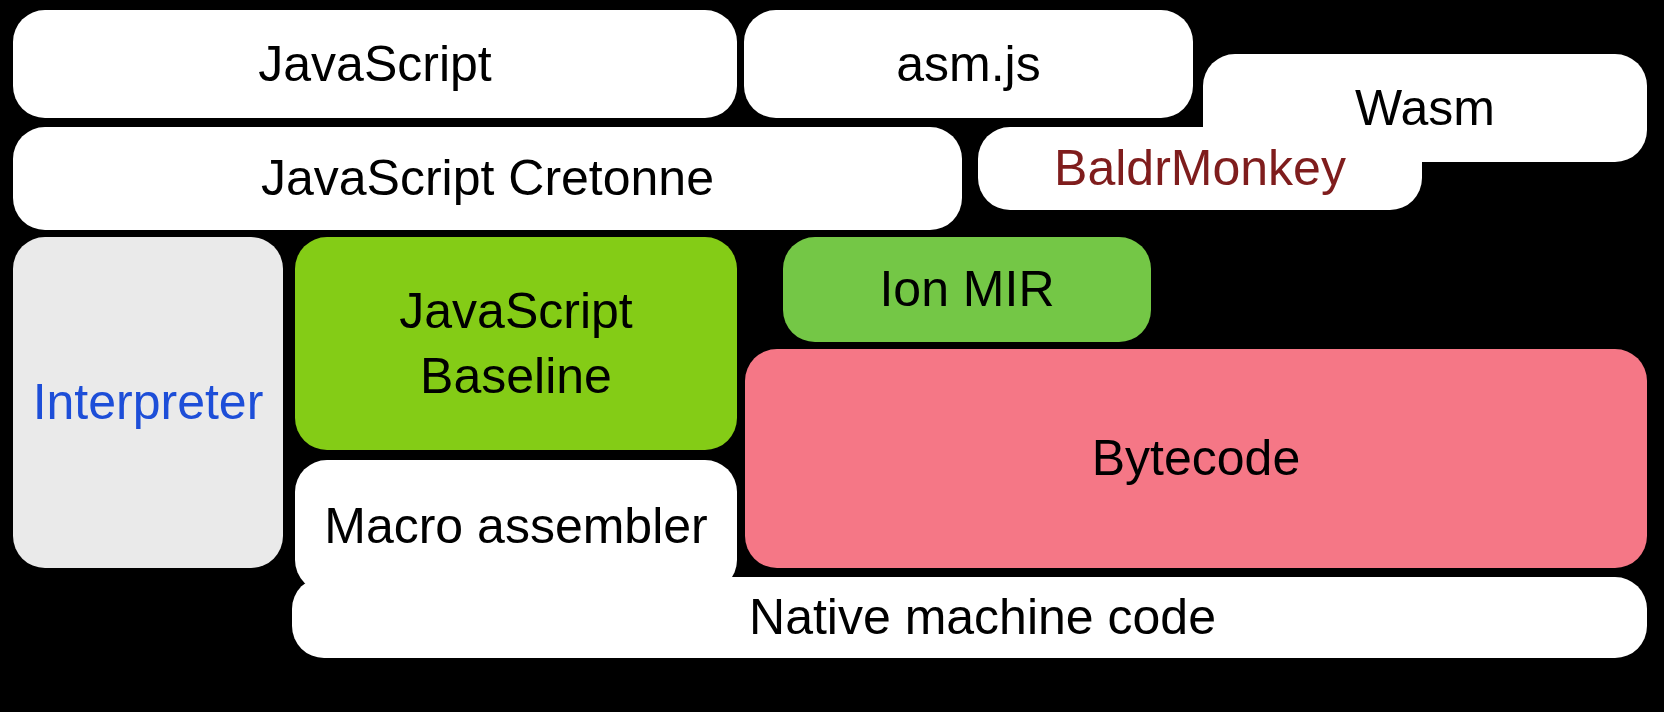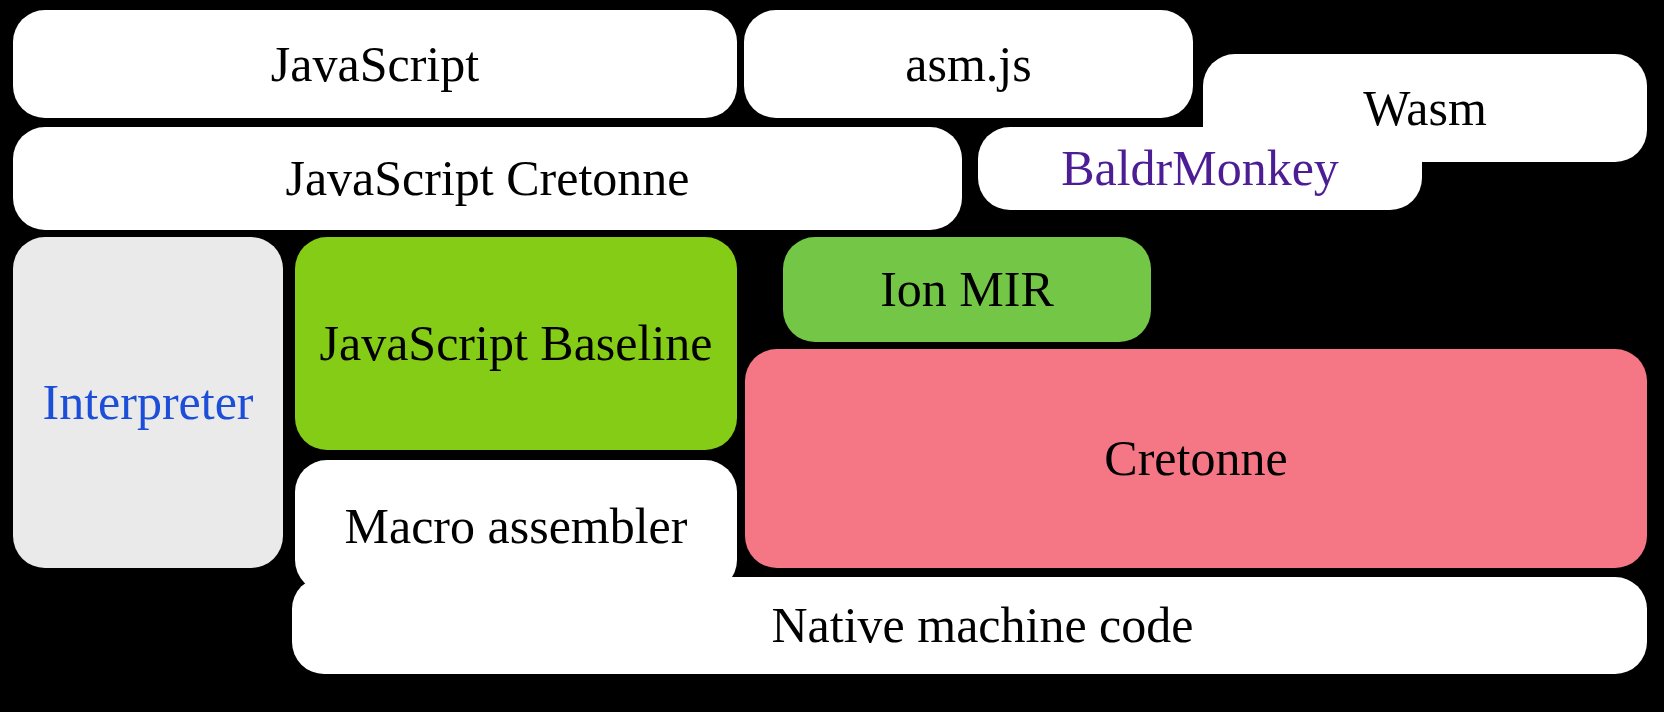--- a/index.html
+++ b/index.html
@@ -5,21 +5,21 @@
   html, body {
     margin: 0;
     padding: 0;
     background: #000000;
   }
   #diagram-canvas {
     position: relative;
     width: 1664px;
     height: 712px;
     overflow: hidden;
-    font-family: Liberation Serif, serif;
+    font-family: Liberation Sans, sans-serif;
   }
   .block {
     position: absolute;
     box-sizing: border-box;
     border-radius: 32px;
     display: flex;
     align-items: center;
     justify-content: center;
     text-align: center;
     font-size: 50px;
@@ -29,20 +29,20 @@
   }
 </style>
 </head>
 <body>
 
 <div id="diagram-canvas" style="background: rgb(0, 0, 0);">
     <div class="block" style="left: 13px; top: 10px; width: 724px; height: 108px; background: rgb(255, 255, 255); color: rgb(0, 0, 0);">JavaScript</div>
     <div class="block" style="left: 744px; top: 10px; width: 449px; height: 108px; background: rgb(255, 255, 255); color: rgb(0, 0, 0);">asm.js</div>
     <div class="block" style="left: 1203px; top: 10px; width: 444px; height: 108px; background: rgb(255, 255, 255); color: rgb(0, 0, 0); margin-top: 44px;">Wasm</div>
     <div class="block" style="left: 13px; top: 127px; width: 949px; height: 103px; background: rgb(255, 255, 255); color: rgb(0, 0, 0);">JavaScript Cretonne</div>
-    <div class="block" style="left: 978px; top: 127px; width: 444px; height: 83px; background: rgb(255, 255, 255); color: #4c1d95;">BaldrMonkey</div>
+    <div class="block" style="left: 978px; top: 127px; width: 444px; height: 83px; background: rgb(255, 255, 255); color: #7f1d1d;">BaldrMonkey</div>
     <div class="block" style="left: 13px; top: 237px; width: 270px; height: 331px; background: rgb(234, 234, 234); color: #1d4ed8;">Interpreter</div>
     <div class="block" style="left: 295px; top: 237px; width: 442px; height: 213px; background: #84cc16; color: rgb(0, 0, 0);">JavaScript Baseline</div>
     <div class="block" style="left: 783px; top: 237px; width: 368px; height: 105px; background: rgb(116, 199, 70); color: rgb(0, 0, 0);">Ion MIR</div>
-    <div class="block" style="left: 745px; top: 349px; width: 902px; height: 219px; background: rgb(245, 119, 134); color: rgb(0, 0, 0);">Cretonne</div>
+    <div class="block" style="left: 745px; top: 349px; width: 902px; height: 219px; background: rgb(245, 119, 134); color: rgb(0, 0, 0);">Bytecode</div>
     <div class="block" style="left: 295px; top: 460px; width: 442px; height: 132px; background: rgb(255, 255, 255); color: rgb(0, 0, 0);">Macro assembler</div>
-    <div class="block" style="left: 292px; top: 577px; width: 1355px; height: 97px; background: rgb(255, 255, 255); color: rgb(0, 0, 0); padding-left: 40px;">Native machine code</div>
+    <div class="block" style="left: 292px; top: 577px; width: 1355px; height: 81px; background: rgb(255, 255, 255); color: rgb(0, 0, 0); padding-left: 40px;">Native machine code</div>
   </div>
 
 </body></html>

